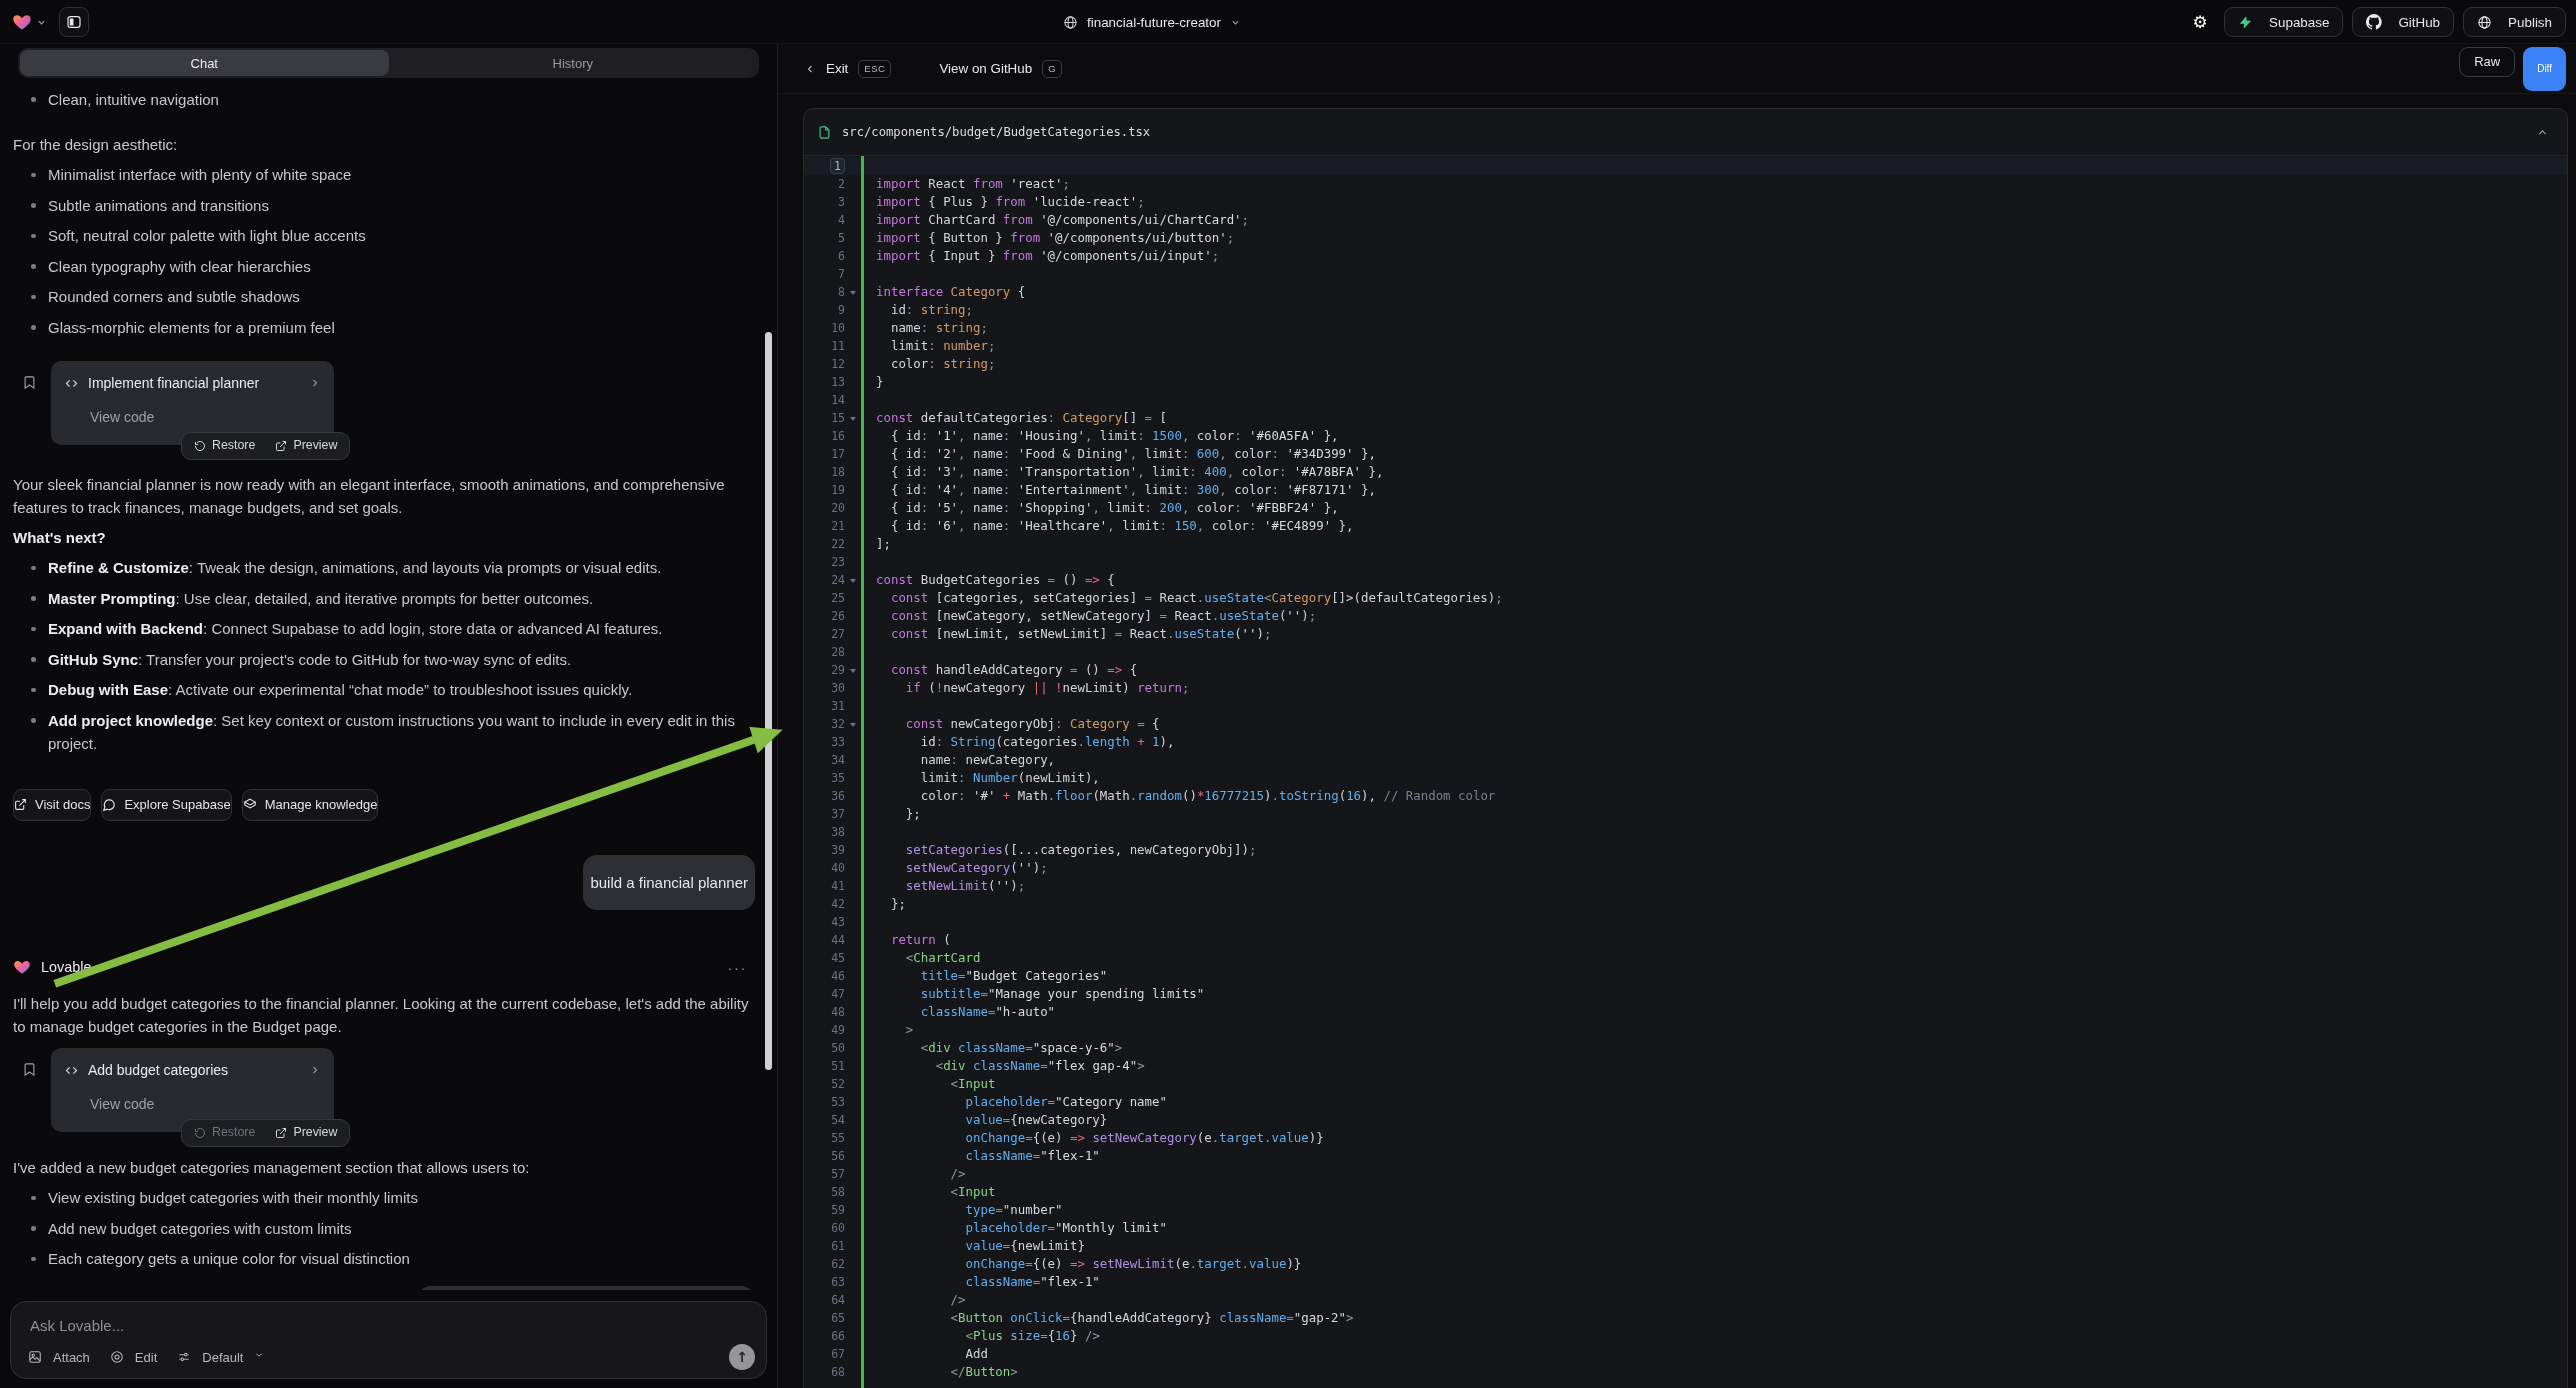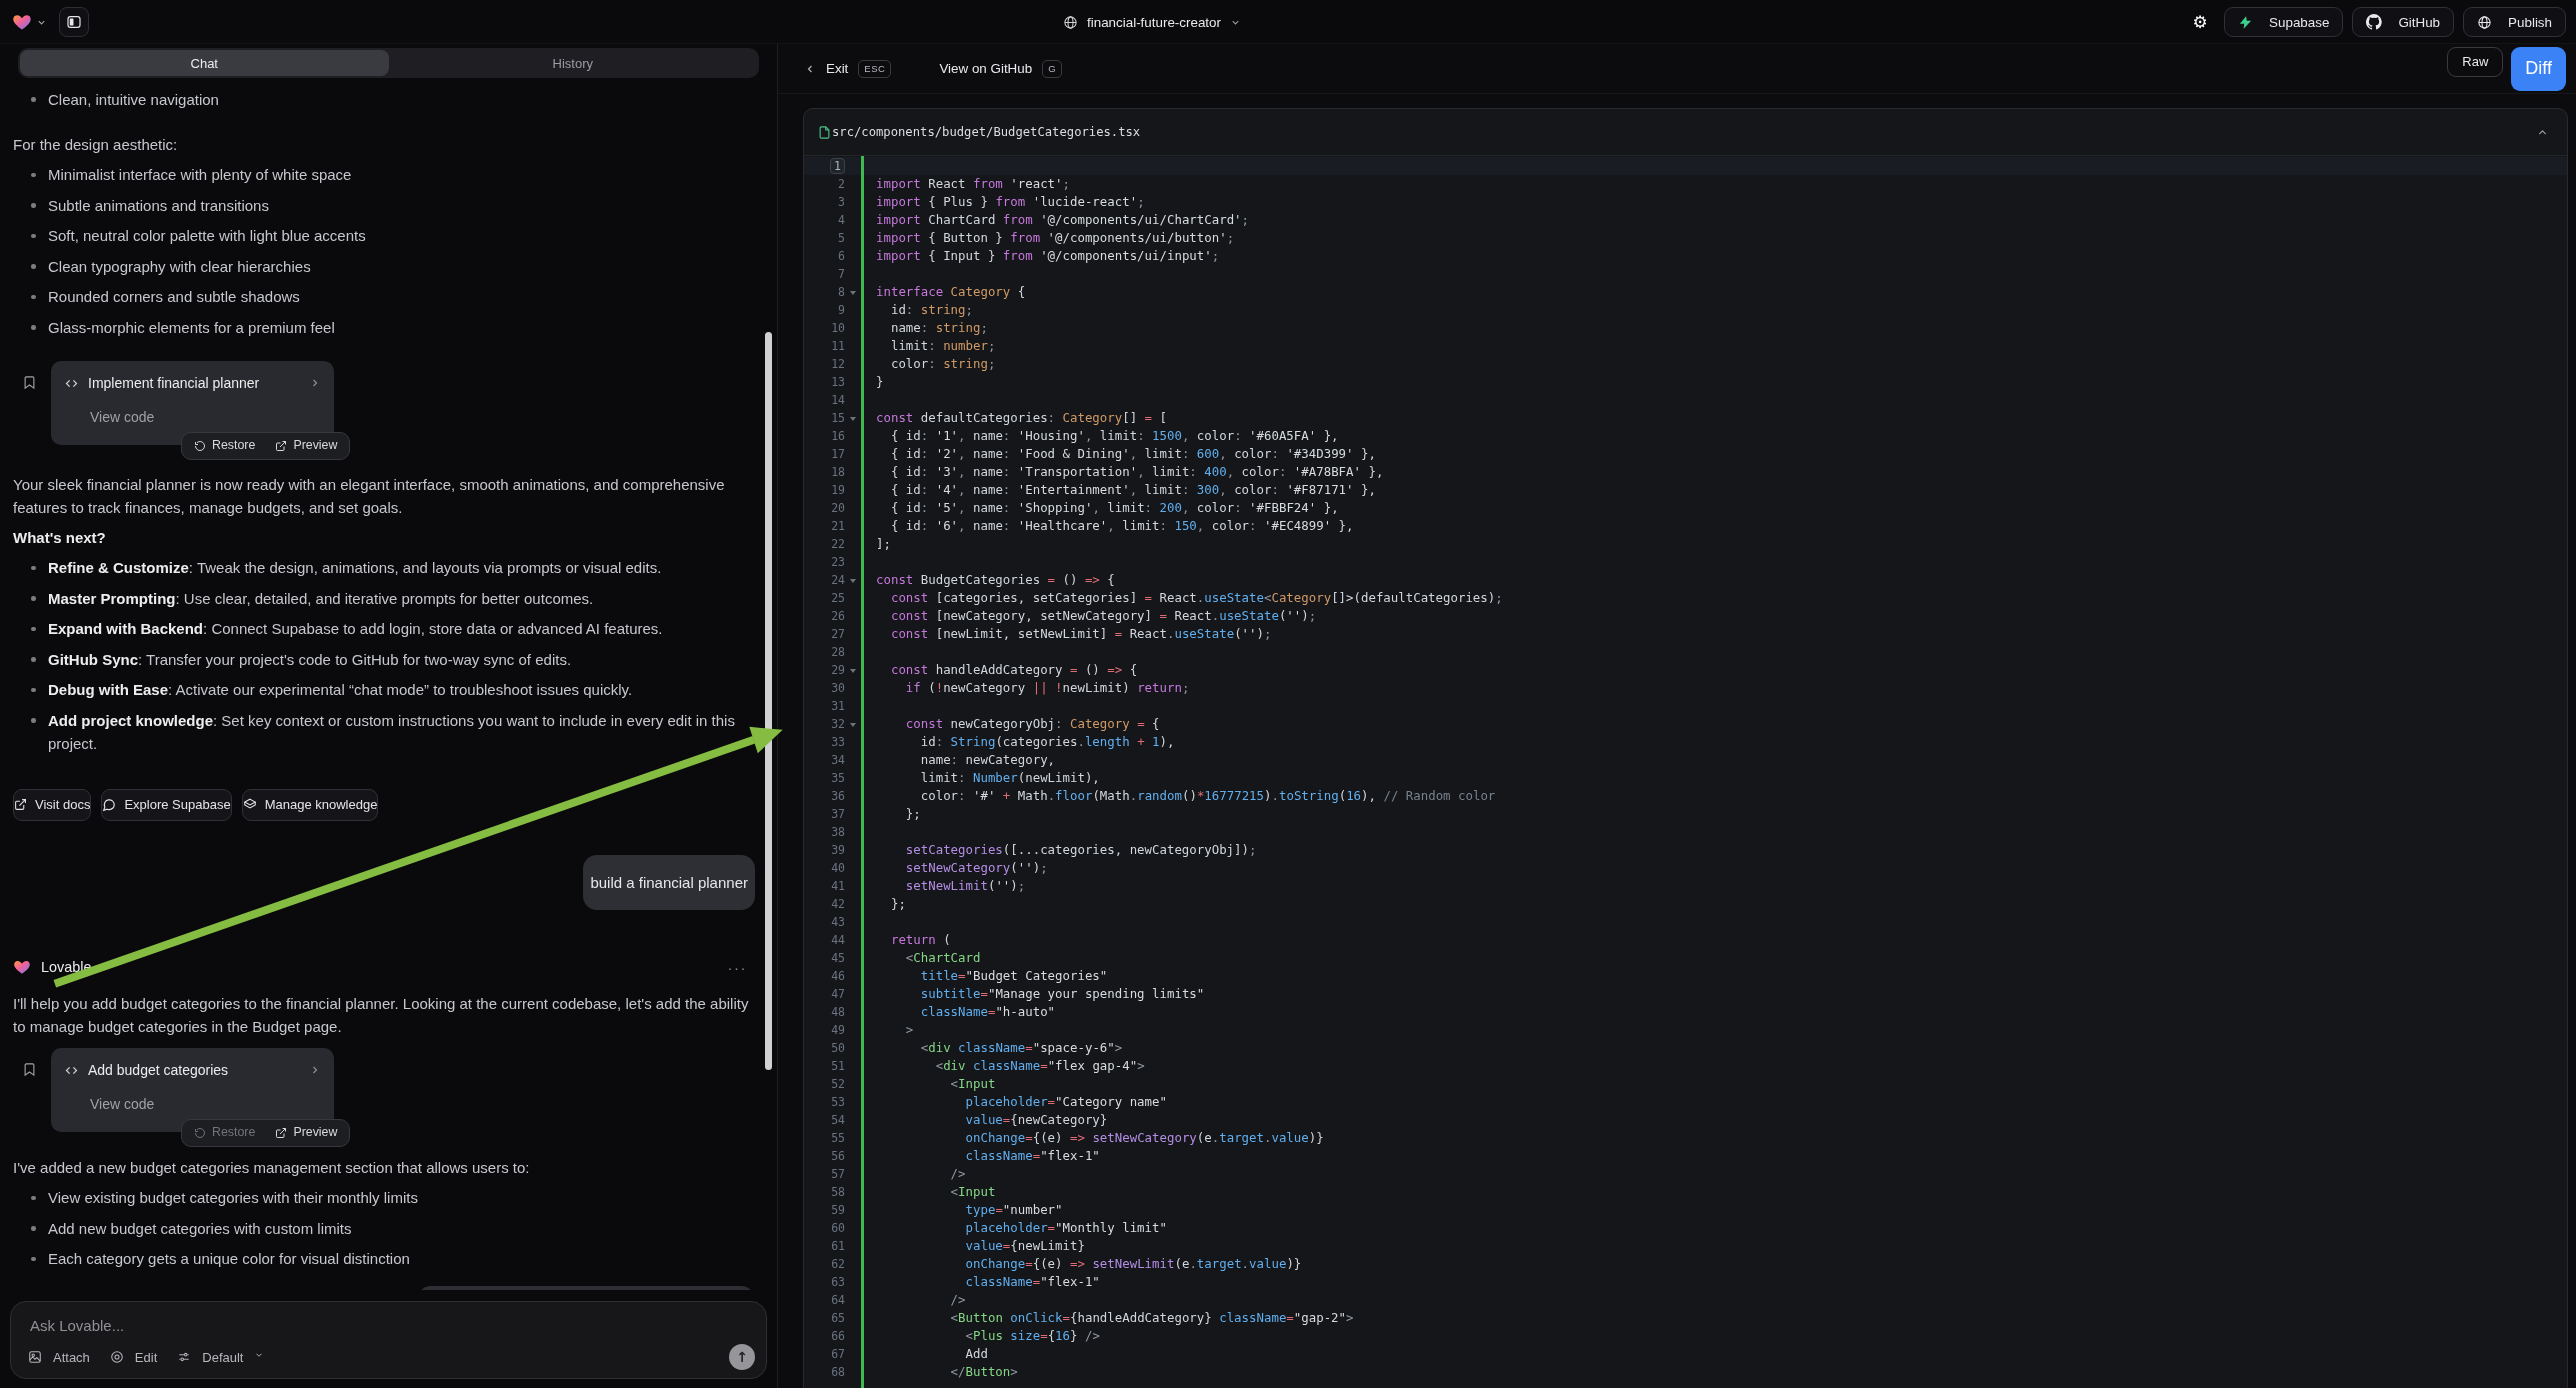--- a/index.html
+++ b/index.html
@@ -77,26 +77,26 @@
   
   .codep{position:absolute;left:777px;top:44px;width:1799px;height:1344px;background:#0c0c0f;border-left:1px solid #1d1e22;}
   .cp-head{position:absolute;top:0;left:0;right:0;height:50px;display:flex;align-items:center;
     padding:0 10px 0 26px;font-size:13.4px;color:#e8e9ec;border-bottom:1px solid #17181c;}
   .cp-left{display:flex;align-items:center;gap:10px;}
   .cp-gap{width:28px}
   .kbd{border:1px solid #3a3b41;border-radius:5px;font-size:9.5px;padding:2.5px 5px;color:#b9bac0;letter-spacing:0.5px;}
   .cp-actions{margin-left:auto;display:flex;gap:8px;}
   .btn-raw{height:30px;padding:0 14px;border:1px solid #3a3b41;border-radius:9px;display:flex;align-items:center;
     font-size:13px;color:#e8e9ec;background:transparent;}
-  .btn-diff{height:44px;padding:0 14px;border-radius:9px;display:flex;align-items:center;font-size:18px;color:#fff;
+  .btn-diff{height:44px;padding:0 14px;border-radius:9px;display:flex;align-items:center;font-size:10px;color:#fff;
     background:var(--diff-blue);}
   .file-card{position:absolute;left:25px;top:64px;width:1765px;bottom:-12px;background:#141619;
     border:1px solid #282a2e;border-radius:10px;overflow:hidden;}
   .fc-head{height:47px;display:flex;align-items:center;padding:0 18px 0 13px;border-bottom:1px solid #232529;
-    font-family:"DejaVu Sans Mono",monospace;font-size:12.2px;color:#dcdee2;gap:0;}
+    font-family:"DejaVu Sans Mono",monospace;font-size:12.2px;color:#dcdee2;gap:10px;}
   .fc-collapse{margin-left:auto;color:#9b9ca2;}
   .code{position:absolute;top:47px;left:0;right:0;bottom:0;font-family:"DejaVu Sans Mono",monospace;
     font-size:12.4px;line-height:18px;padding-top:1px;}
   .bar-full{position:absolute;left:57px;top:47px;bottom:0;width:3px;background:var(--added-line-green);z-index:2;}
   .cl{display:flex;height:18px;white-space:pre;}
   .cl.active{background:#191d23;}
   .ln{width:41px;flex:none;text-align:right;color:#6b7280;font-size:11.5px;}
   .cl.active .lnum{border:1px solid #3c4049;border-radius:4px;padding:0 3px;background:#20242b;color:#aeb4be;}
   .fold{width:16px;flex:none;text-align:center;}
   .fold.has::after{content:"";display:inline-block;vertical-align:middle;border-left:3.5px solid transparent;

